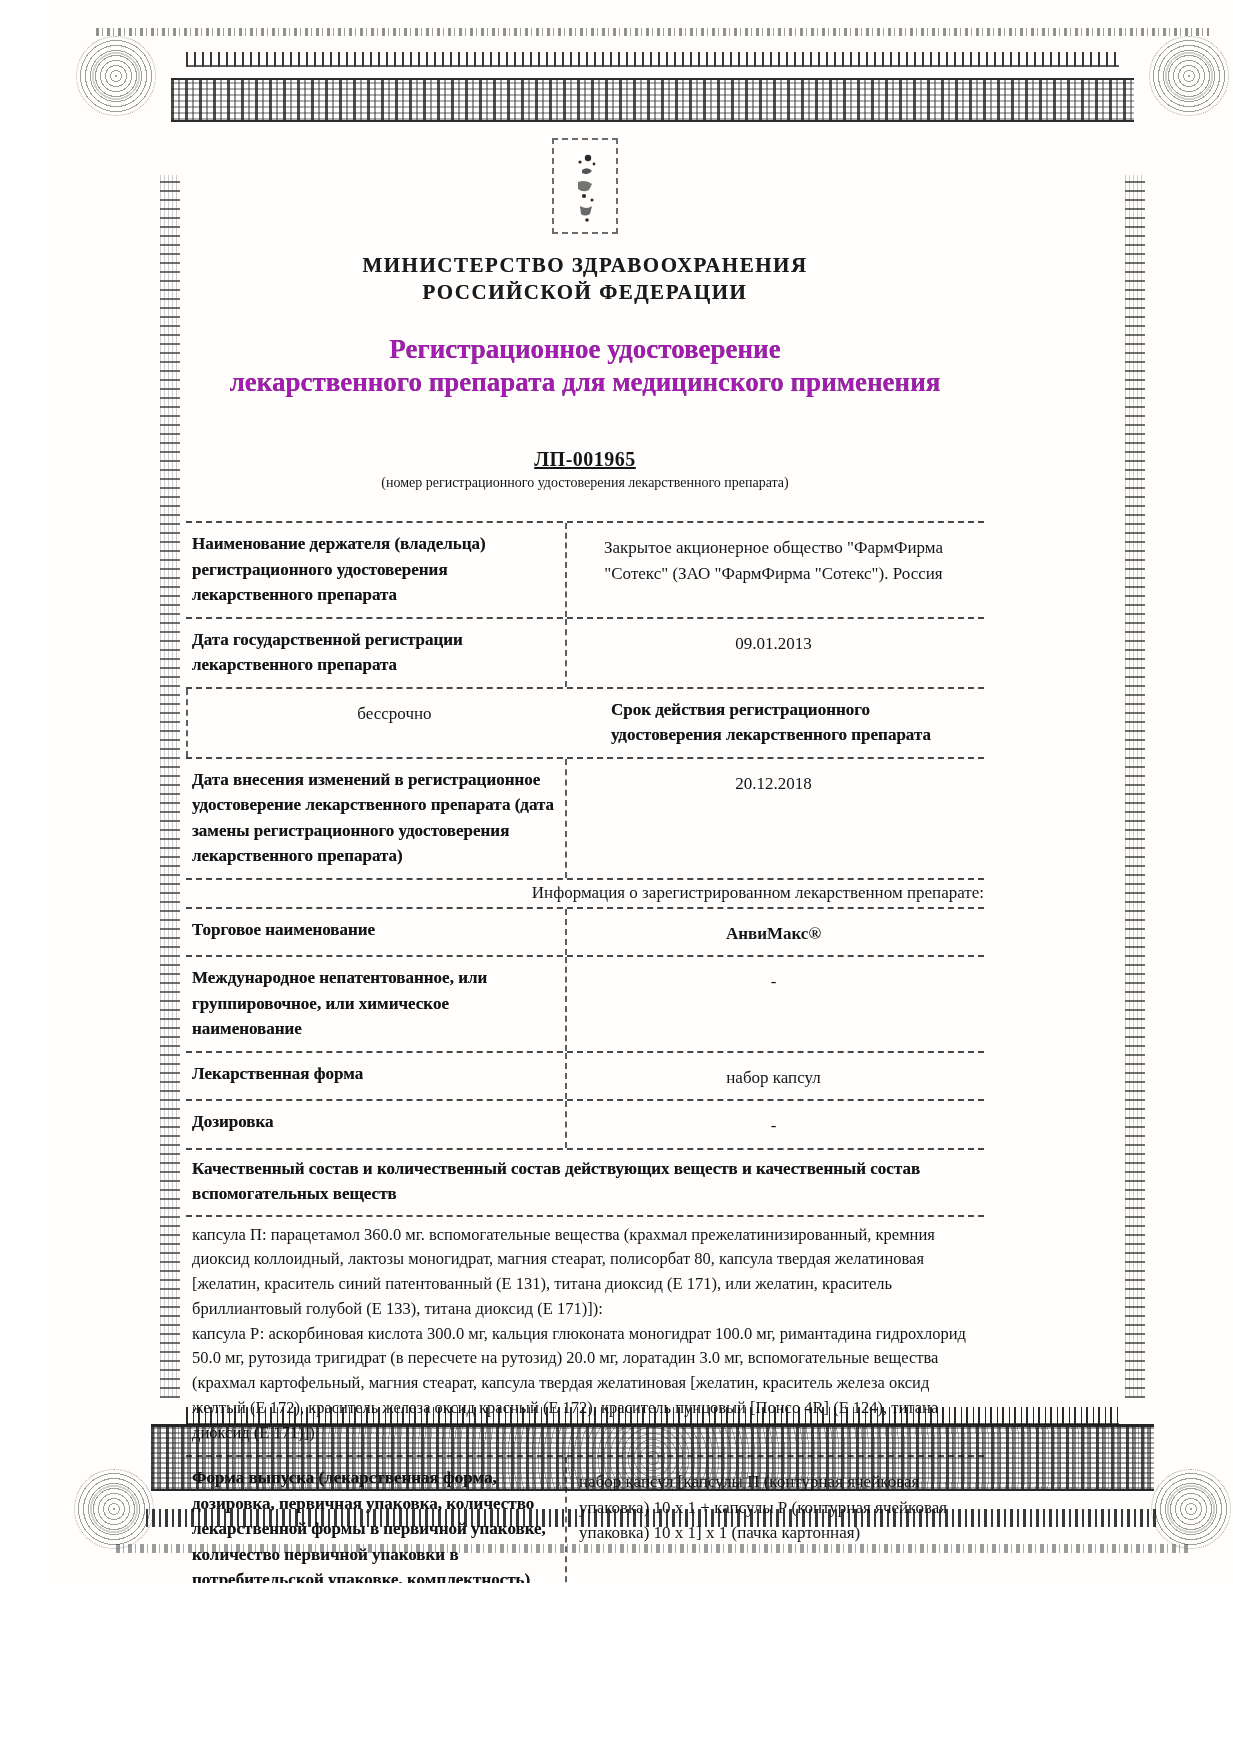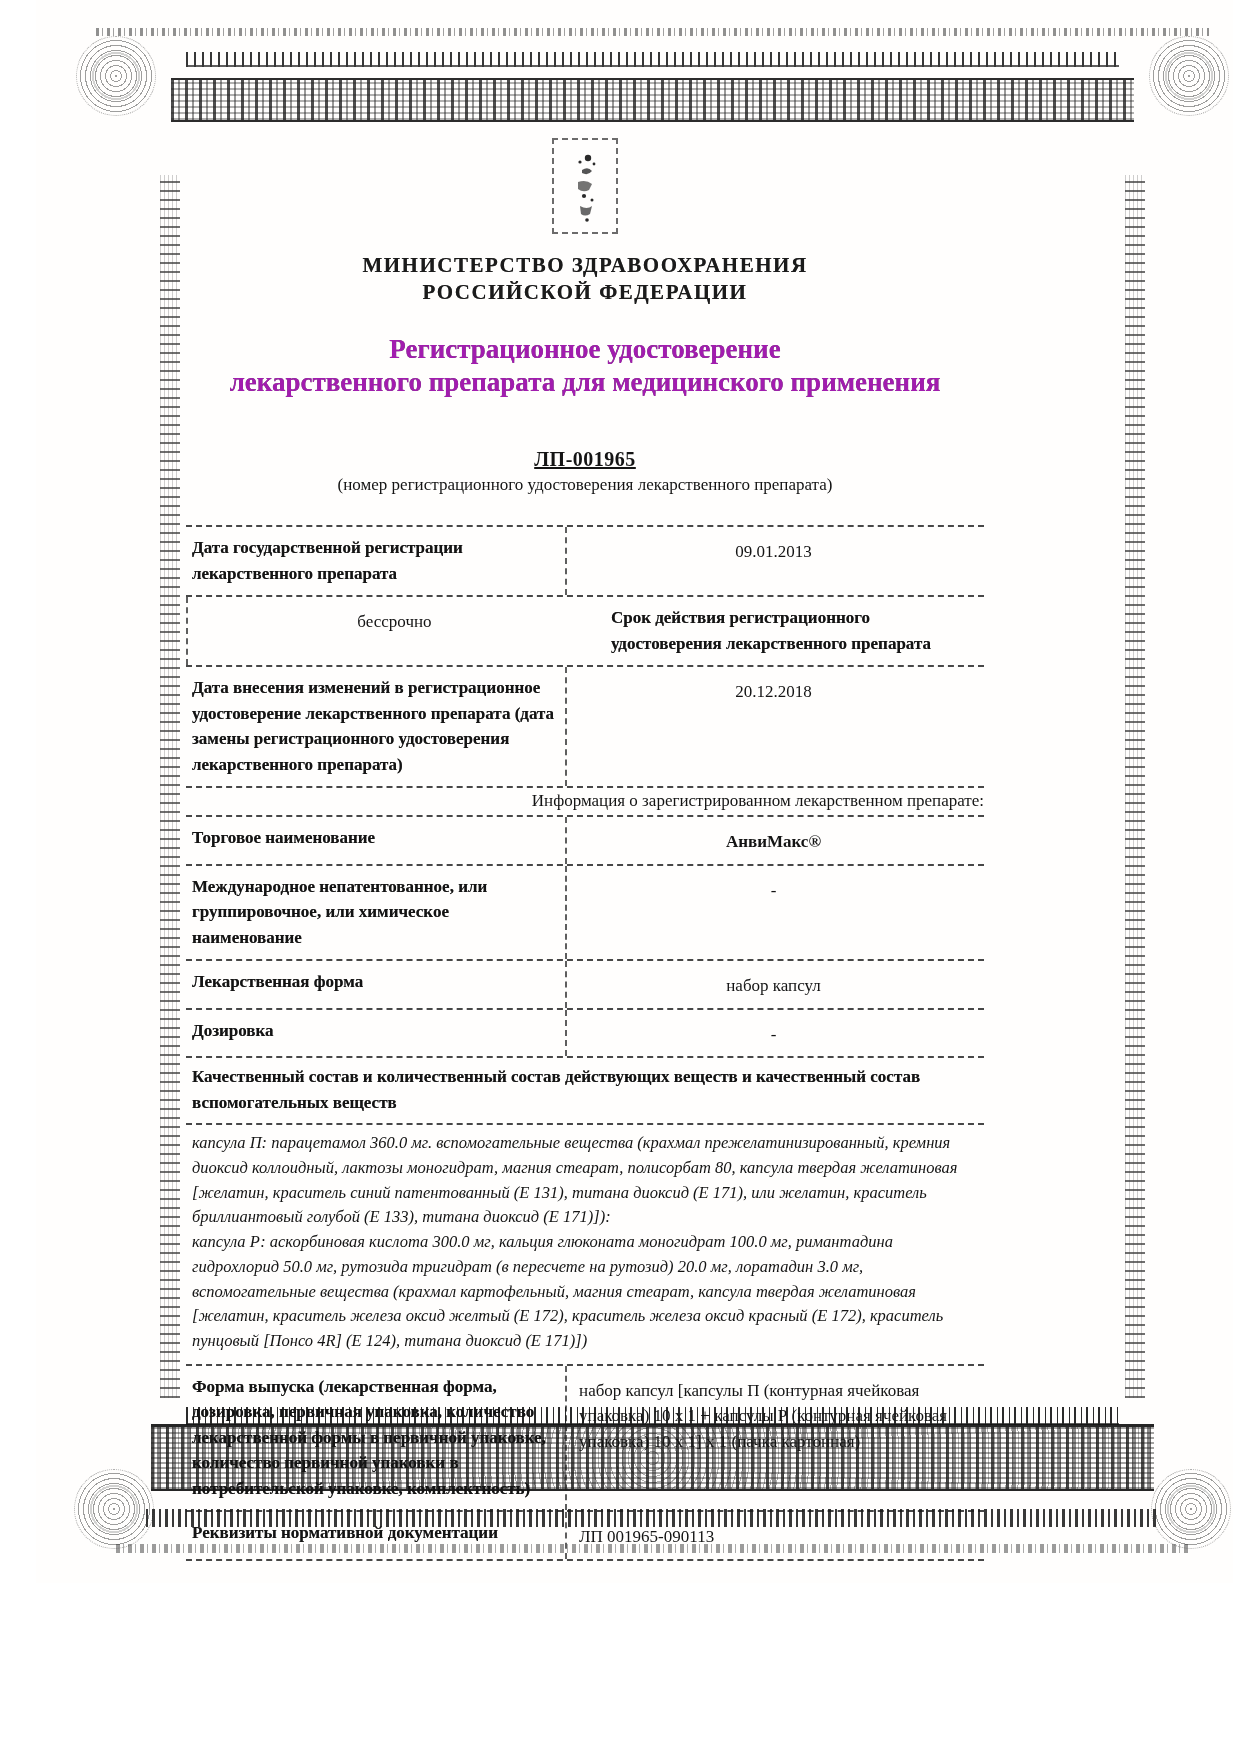--- a/index.html
+++ b/index.html
@@ -92,21 +92,21 @@
   }
   .doc-title{
     text-align:center;margin-top:26px;
     font-weight:bold;font-size:27px;line-height:1.25;color:#a21caf;
     text-shadow:0 0 .6px rgba(0,0,0,.65);
   }
   .reg-number{
     text-align:center;margin-top:48px;
     font-weight:bold;font-size:20px;text-decoration:underline;letter-spacing:.5px;
   }
-  .reg-caption{text-align:center;font-size:17px;margin-top:4px;}
+  .reg-caption{text-align:center;font-size:14px;margin-top:4px;}
 
   
   .dtable{margin-top:30px;border-bottom:2px dashed rgba(25,25,25,.8);}
   .trow{display:flex;border-top:2px dashed rgba(25,25,25,.8);}
   .cell{padding:8px 10px 9px 6px;box-sizing:border-box;}
   .cell.label{
     width:47.5%;font-weight:bold;font-size:17px;line-height:1.5;
     text-shadow:0 0 .4px rgba(0,0,0,.55);
   }
   .cell.value{
@@ -118,21 +118,21 @@
   .cell.value.left-al{justify-content:flex-start;text-align:left;padding-left:12px;}
   .cell.value.bold{font-weight:bold;}
   .full-center{
     width:100%;text-align:right;font-size:17px;padding:3px 0 4px;
   }
   .full-bold{
     width:100%;font-weight:bold;font-size:17px;line-height:1.5;
     padding:6px 10px 8px 6px;text-shadow:0 0 .4px rgba(0,0,0,.55);
   }
   .paras{width:100%;font-size:16.5px;line-height:1.5;padding:6px 4px 10px 6px;}
-  .paras p{margin:0;font-style:italic;}
+  .paras p{margin:0;}
 </style>
 </head>
 <body>
 
 <div class="page">
 
   <div class="rosette tl"></div>
   <div class="rosette tr"></div>
   <div class="rosette bl"></div>
   <div class="rosette br"></div>
@@ -174,20 +174,24 @@
     <div class="doc-title">
       <div>Регистрационное удостоверение</div>
       <div>лекарственного препарата для медицинского применения</div>
     </div>
 
     <div class="reg-number">ЛП-001965</div>
     <div class="reg-caption">(номер регистрационного удостоверения лекарственного препарата)</div>
 
     <div class="dtable">
 
+      <div class="trow">
+        <div class="cell label">Наименование держателя (владельца) регистрационного удостоверения лекарственного препарата</div>
+        <div class="cell value">Закрытое акционерное общество "ФармФирма "Сотекс" (ЗАО "ФармФирма "Сотекс"). Россия</div>
+      </div>
 
 
       <div class="trow">
         <div class="cell label">Дата государственной регистрации лекарственного препарата</div>
         <div class="cell value">09.01.2013</div>
       </div>
 
       <div class="trow">
         <div class="cell value">бессрочно</div>
         <div class="cell label">Срок действия регистрационного удостоверения лекарственного препарата</div>

